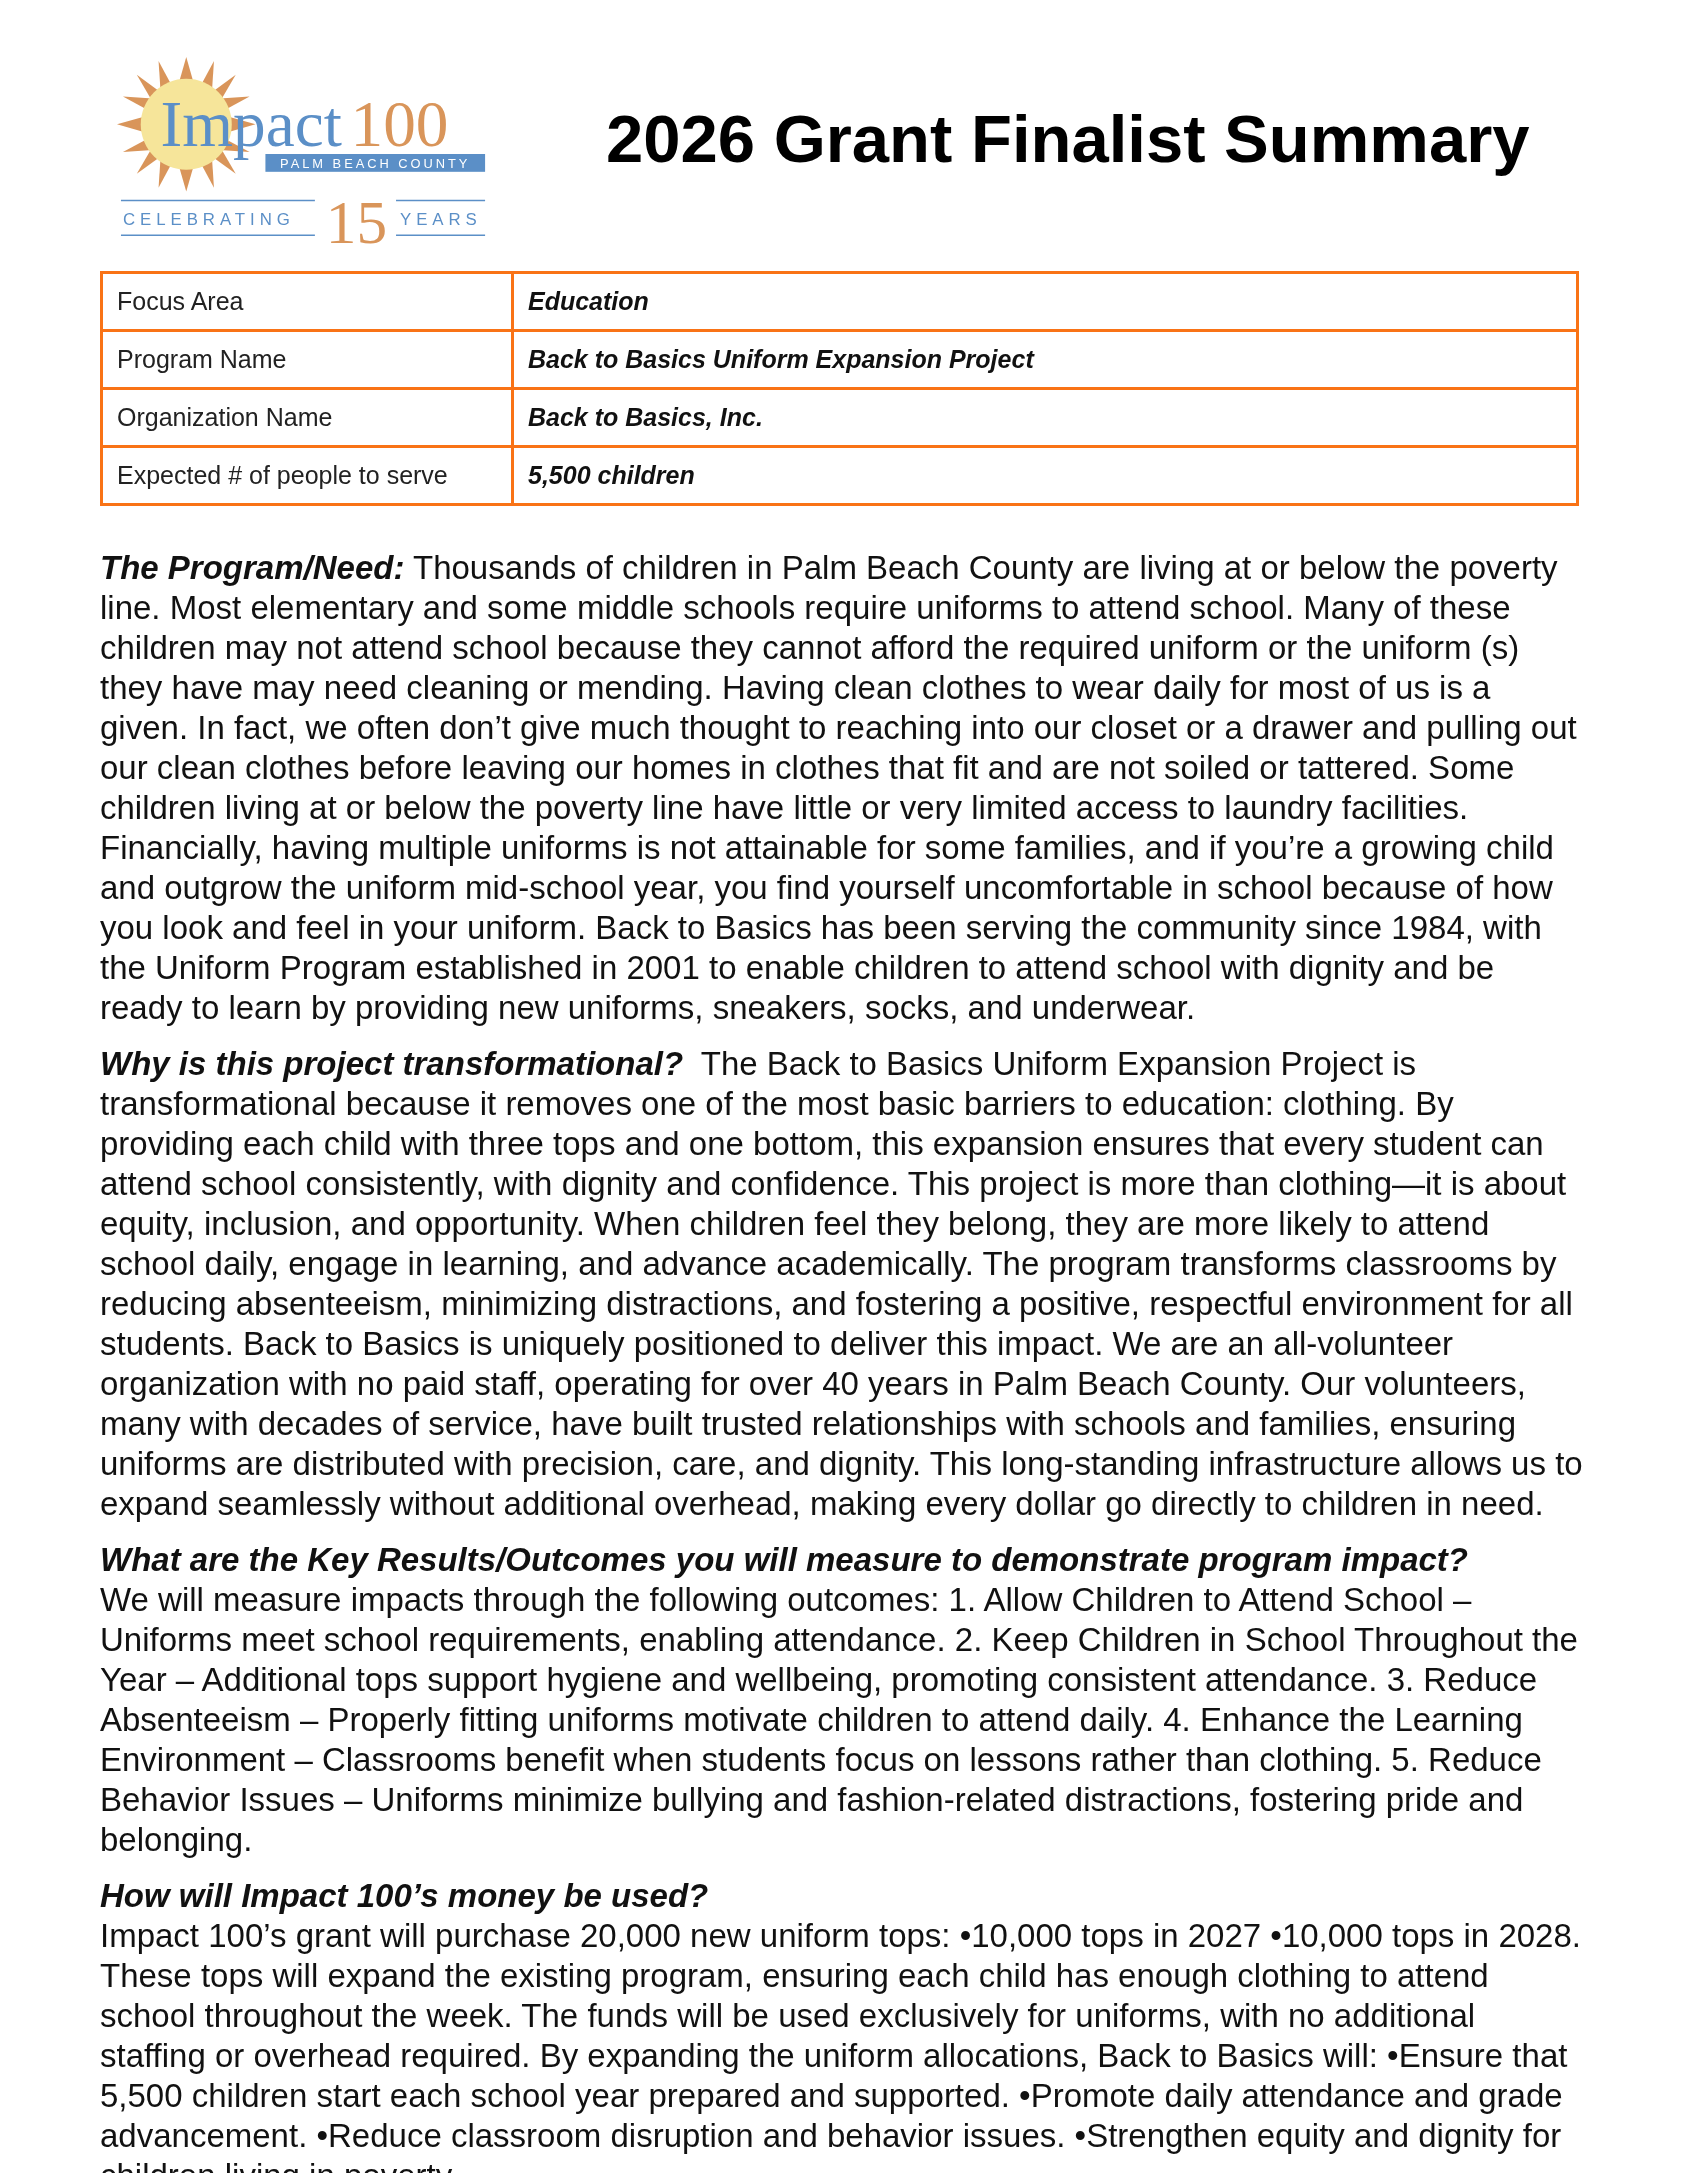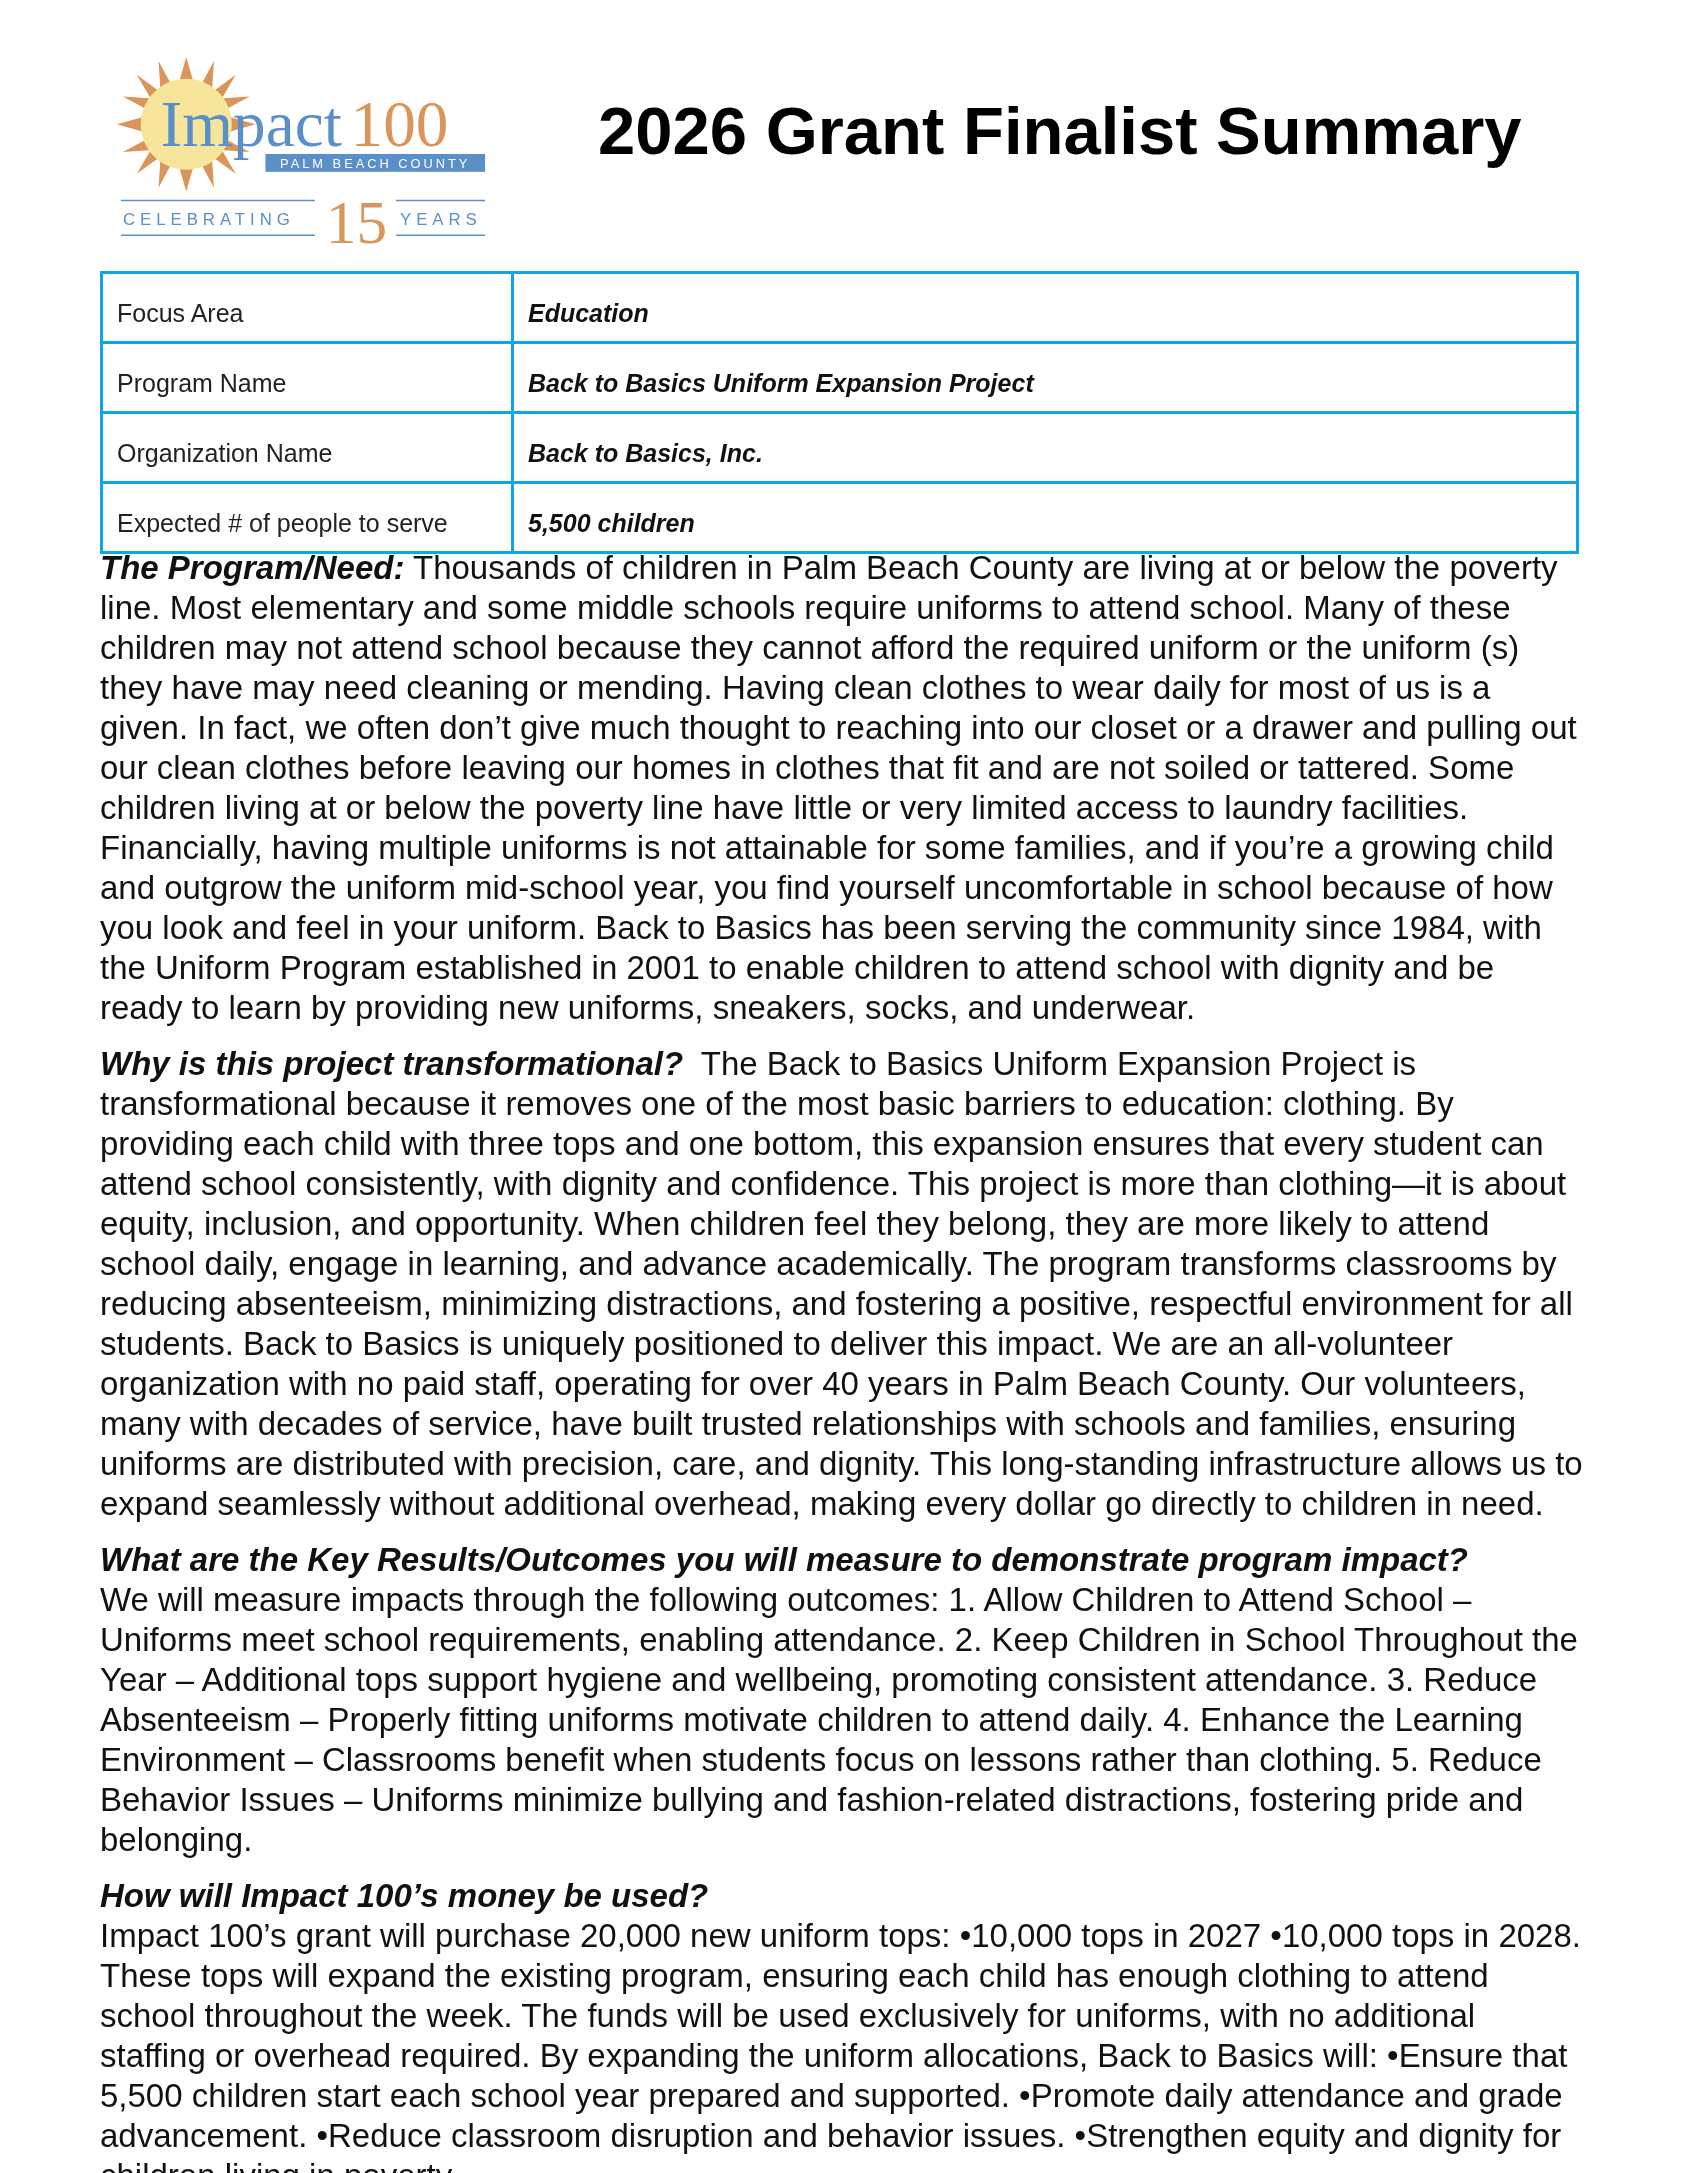--- a/index.html
+++ b/index.html
@@ -1,23 +1,23 @@
 <!DOCTYPE html>
 <html><head>
   <meta charset="utf-8">
   <style>
     html, body { margin: 0; padding: 0; background: #ffffff; }
     body { width: 1683px; height: 2173px; position: relative; overflow: hidden;
            font-family: "Liberation Sans", sans-serif; color: #111; }
     .logo { position: absolute; left: 117px; top: 55px; width: 376px; height: 198px; }
     .title { position: absolute; left: 598px; top: 97px; font-size: 67px; font-weight: bold;
-             letter-spacing: 0px; color: #000; white-space: nowrap; margin: 0; line-height: 1; }
+             letter-spacing: 0px; color: #000; white-space: nowrap; margin: 8px; line-height: 1; }
     .info-table { position: absolute; left: 100px; top: 271px; width: 1479px;
                   border-collapse: collapse; font-size: 25px; }
-    .info-table td { border: 3px solid #0ea5e9; height: 55px; padding: 12px 0 0 14px; vertical-align: middle; }
+    .info-table td { border: 3px solid #f97316; height: 55px; padding: 0 0 0 14px; vertical-align: middle; }
     .info-table td.lbl { width: 394px; color: #222; }
     .info-table td.val { font-weight: bold; color: #111; font-style: italic; }
     .body-text { position: absolute; left: 100px; top: 548px; width: 1485px; font-size: 33px;
                  line-height: 40px; color: #111; }
     .body-text p { margin: 0 0 16px 0; }
     .body-text .lead { font-weight: bold; font-style: italic; }
     .body-text .q { display: block; font-weight: bold; font-style: italic; }
   </style>
 </head>
 <body>

